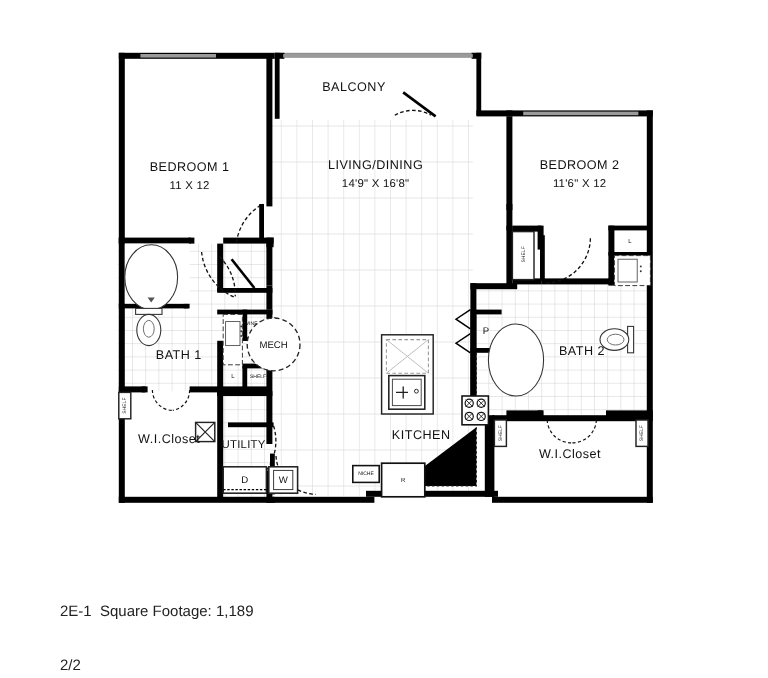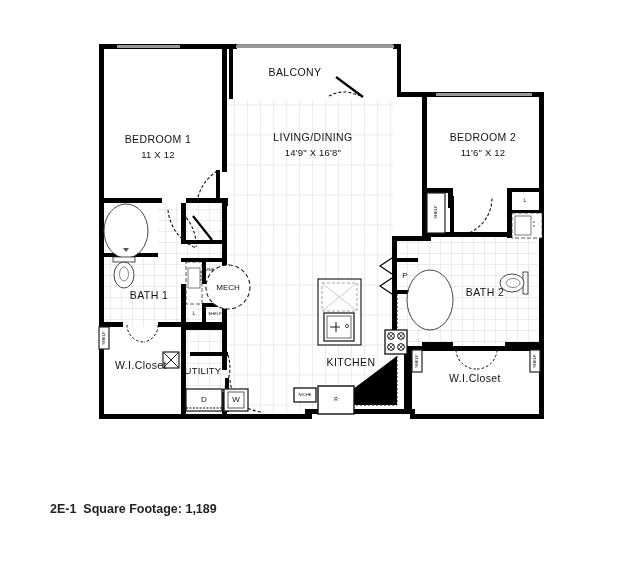--- a/index.html
+++ b/index.html
@@ -71,21 +71,21 @@
   .caption {
     position: absolute;
     left: 50px;
     top: 472px;
     font-family: "Liberation Sans", sans-serif;
     font-size: 12.5px;
     color: #222222;
     line-height: 15px;
     white-space: pre;
   }
-  .caption div { white-space: pre; font-weight: bold; }
+  .caption div { white-space: pre; }
 </style>
 </head>
 <body>
 
 <div id="plan-wrap">
 <svg id="floorplan" viewBox="0 0 640 565">
 
   <defs>
 
     <pattern id="tile" width="11" height="11" patternUnits="userSpaceOnUse">
@@ -361,13 +361,14 @@
     <text class="rm-label" x="141" y="366">W.I.Closet</text>
     <text class="rm-label" x="475" y="379">W.I.Closet</text>
     <text class="rm-dim" x="203" y="371">UTILITY</text>
   </g>
 
 </svg>
 </div>
 
 <div class="caption">
   <div>2E-1  Square Footage: 1,189</div>
+  <div>2/2</div>
 </div>
 
 </body></html>

